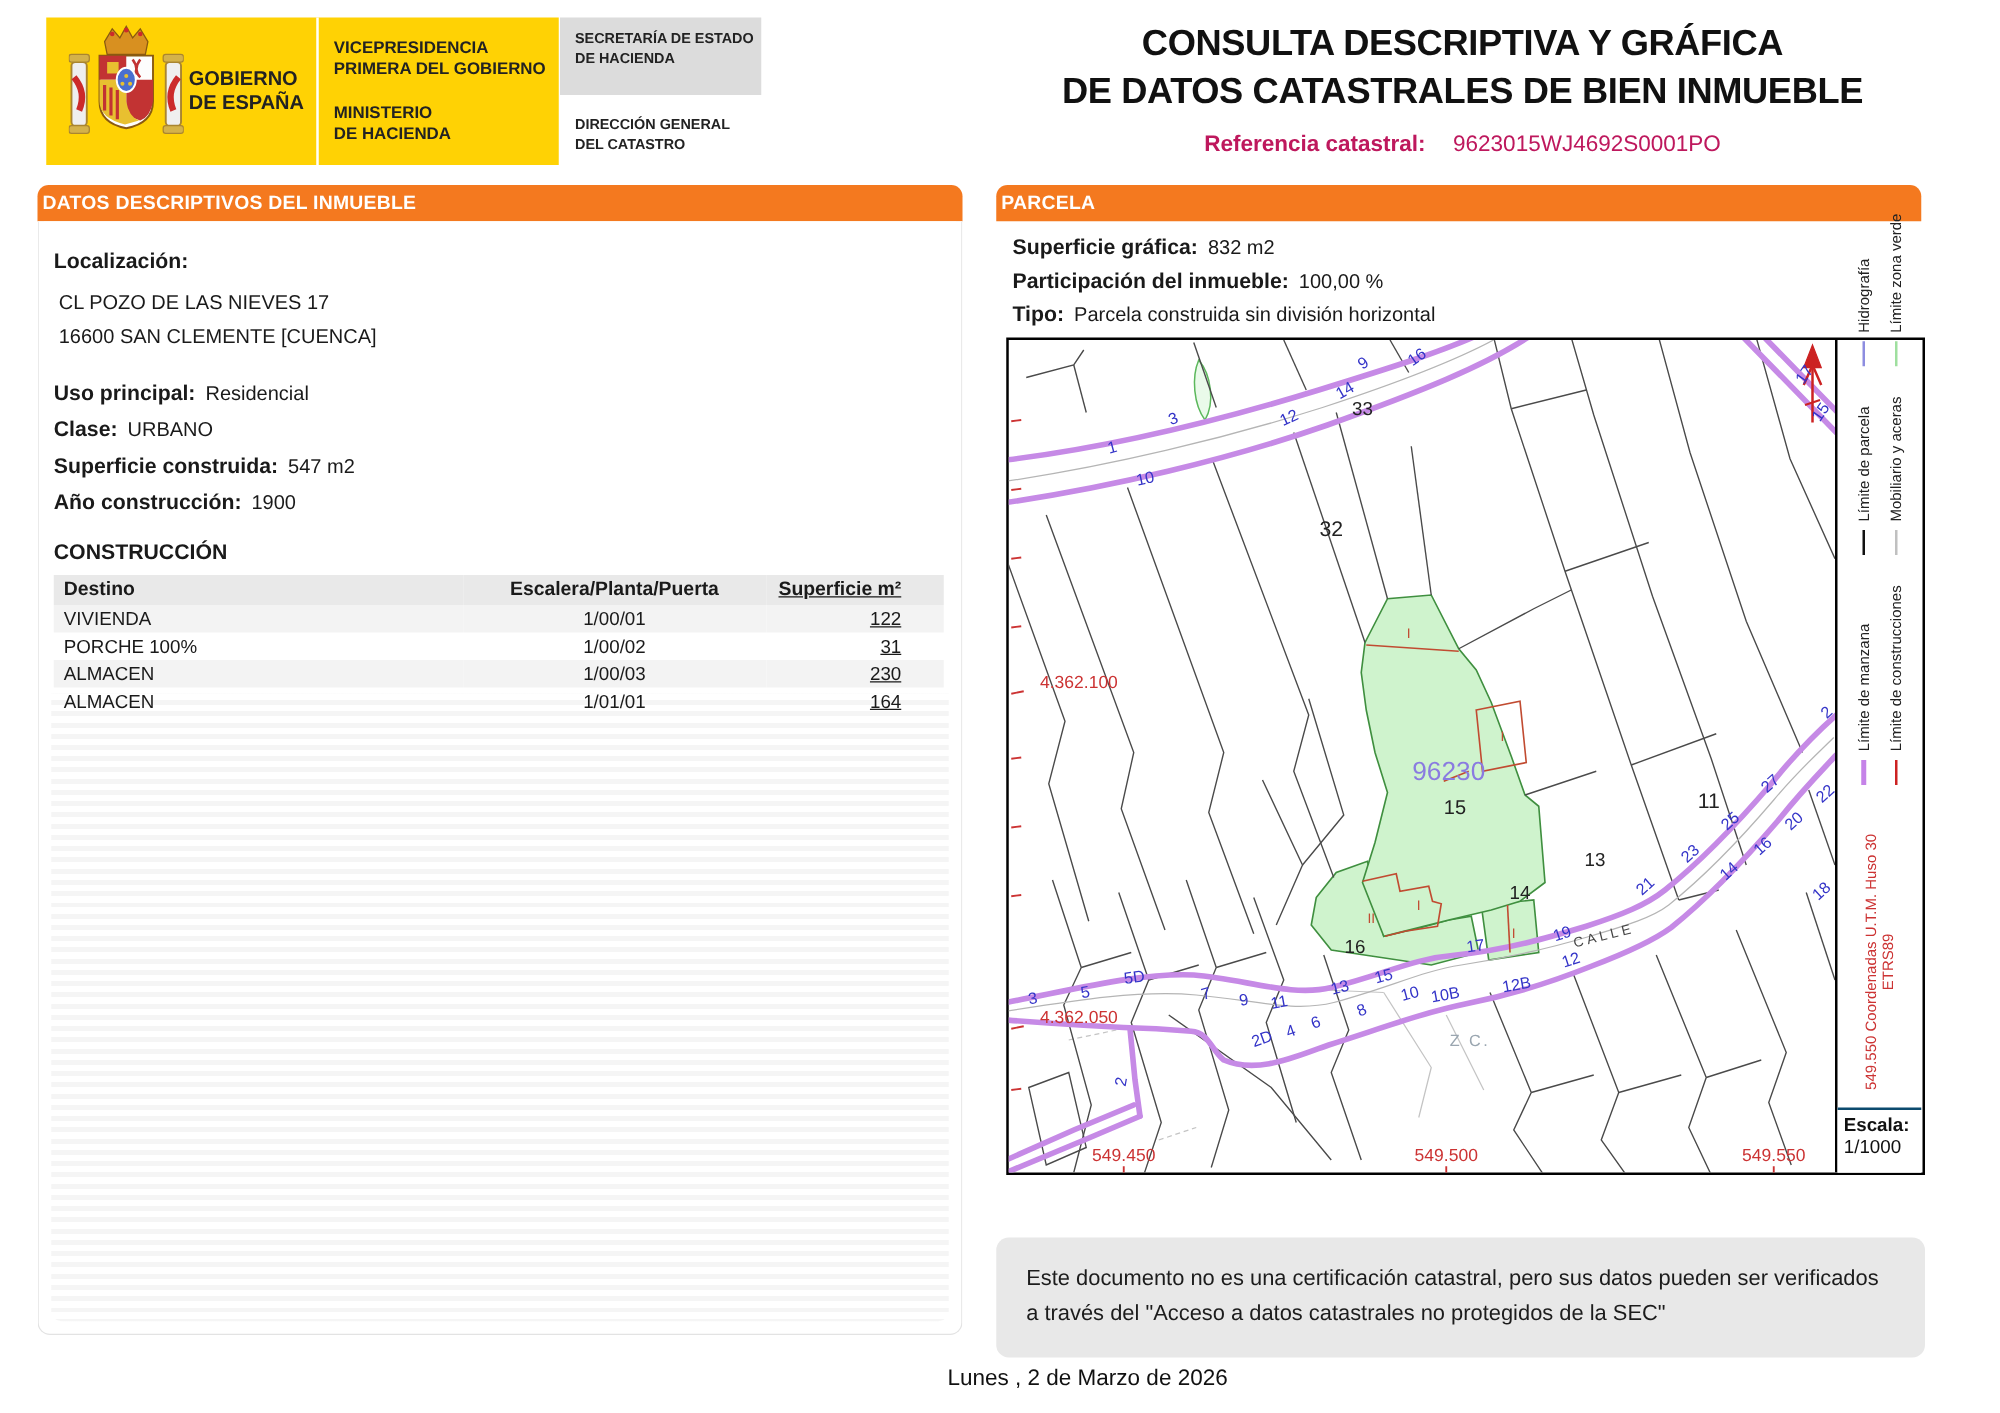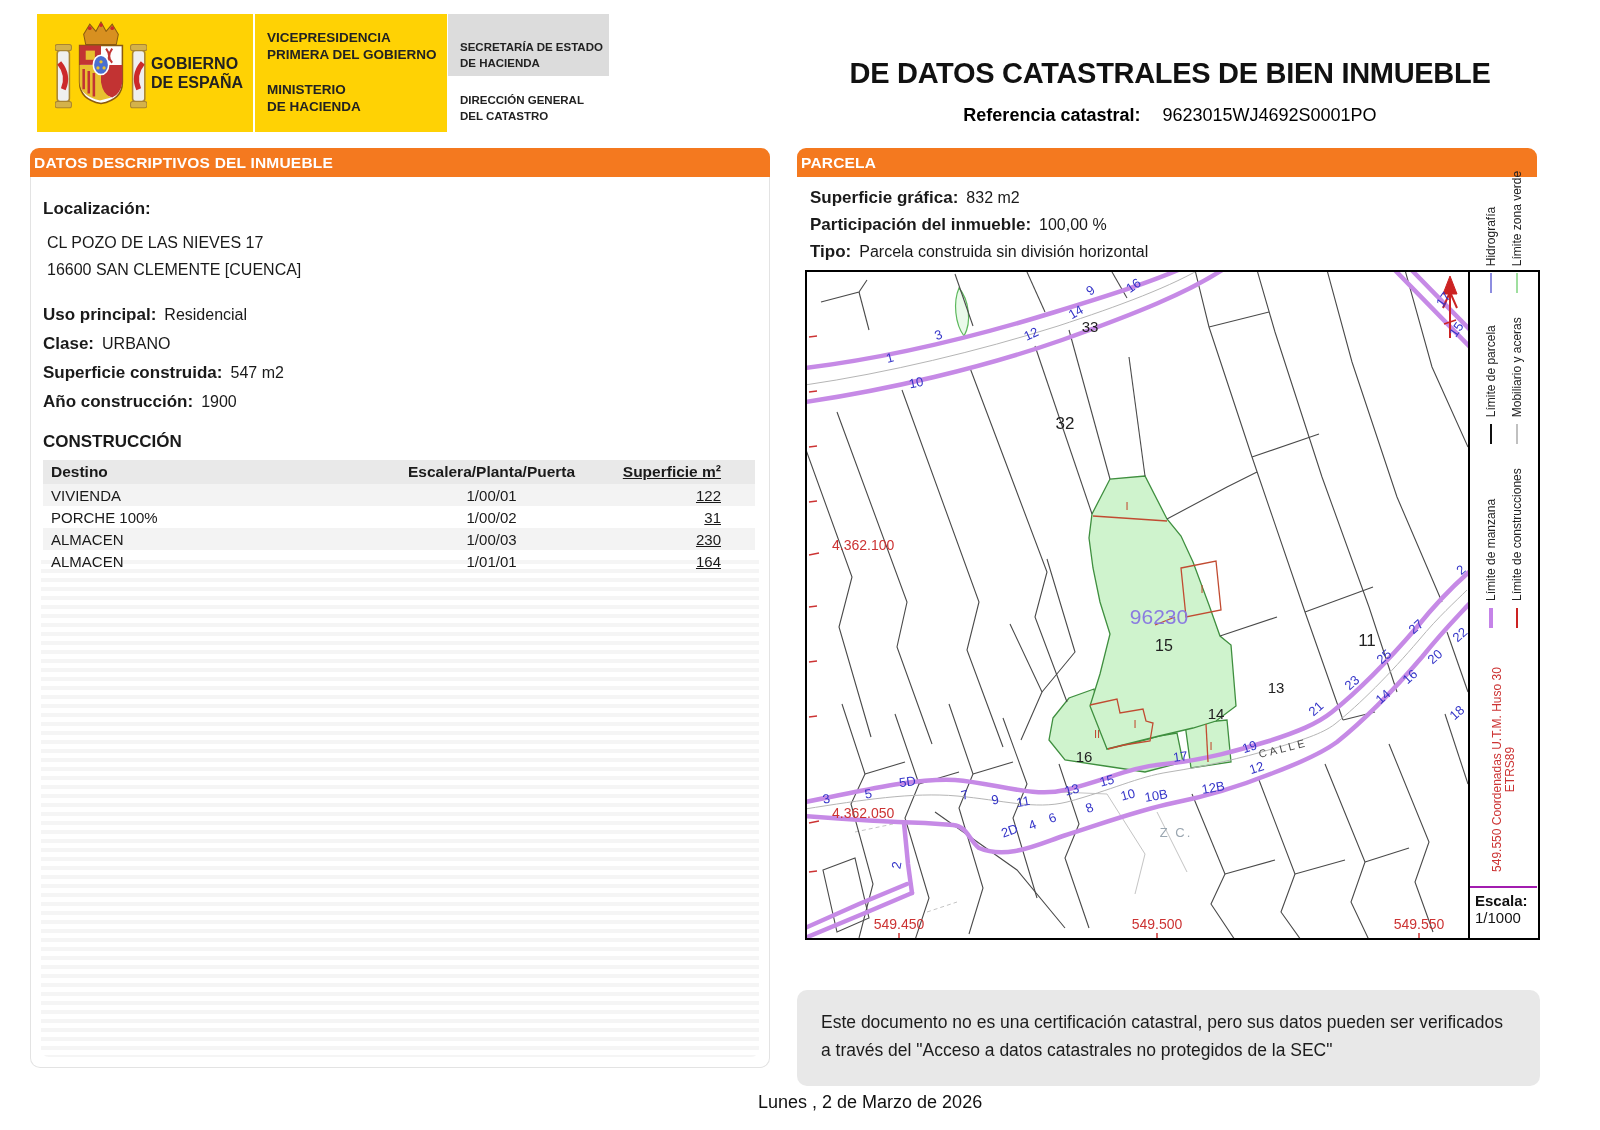--- a/index.html
+++ b/index.html
@@ -8,27 +8,27 @@
 
   
   .brand-yellow { position:absolute; left:37px; top:14px; width:410px; height:118px;
     background:#FFD204; display:flex; align-items:center; }
   .escudo { width:92px; margin-left:18px; flex:0 0 auto; }
   .gob-name { font-weight:bold; font-size:16px; color:#222; line-height:1.2; white-space:pre-line; margin-left:4px; width:96px; }
   .brand-divider { width:2px; height:100%; background:#fff; margin-left:6px; }
   .ministry { margin-left:12px; display:flex; flex-direction:column; justify-content:space-between; height:86px; }
   .ministry div { font-size:13.5px; font-weight:bold; color:#222; line-height:1.25; white-space:pre-line; }
   .brand-gray { position:absolute; left:448px; top:14px; width:161px; height:62px; background:#dcdcdc;
-    padding:26px 0 0 12px; font-size:11.5px; font-weight:bold; color:#222; line-height:1.35; white-space:pre-line; }
+    padding:10px 0 0 12px; font-size:11.5px; font-weight:bold; color:#222; line-height:1.35; white-space:pre-line; }
   .brand-dg { position:absolute; left:460px; top:93px; font-size:11.5px; font-weight:bold; color:#222;
     line-height:1.35; white-space:pre-line; }
 
   .title-block { position:absolute; left:820px; top:16px; width:700px; text-align:center; }
   .title-block h1 { font-size:29px; font-weight:bold; color:#111; line-height:1.32; letter-spacing:-.3px; }
-  .ref-line { margin-top:12px; font-size:18px; color:#000000; }
+  .ref-line { margin-top:12px; font-size:18px; color:#be185d; }
   .ref-line .lbl { font-weight:bold; margin-right:22px; }
 
   
   .bar { position:absolute; height:29px; background:#f4791f; border-radius:9px 9px 0 0;
     color:#fff; font-weight:bold; font-size:15.5px; line-height:29px; padding-left:4px; letter-spacing:.2px; }
   .bar-left { left:30px; top:148px; width:740px; }
   .bar-right { left:797px; top:148px; width:740px; }
 
   
   .panel-left { position:absolute; left:30px; top:177px; width:740px; height:891px;
@@ -58,21 +58,21 @@
   .map svg { display:block; }
   svg text { font-family:"Liberation Sans", sans-serif; }
 
   .legend-strip { position:relative; width:69px; border-left:2px solid #000; background:#fff; flex:0 0 auto; }
   .legend-rot { position:absolute; left:50%; top:47%; width:604px; height:62px;
     transform:translate(-50%,-50%) rotate(-90deg); display:flex; align-items:center; }
   .legend-coords { width:235px; font-size:12px; color:#cc3333; text-align:center; line-height:1.1; flex:0 0 auto; }
   .legend-col { display:flex; flex-direction:column; gap:12px; margin-left:24px; flex:0 0 auto; }
   .legend-entry { display:flex; align-items:center; gap:7px; font-size:12px; color:#222; white-space:nowrap; }
   .legend-swatch { width:20px; flex:0 0 auto; }
-  .escala-box { position:absolute; left:0; right:0; bottom:0; height:52px; border-top:2px solid #a21caf;
+  .escala-box { position:absolute; left:0; right:0; bottom:0; height:52px; border-top:2px solid #0c4a6e;
     background:#fff; padding:4px 17px 0 5px; }
   .escala-box .lbl { font-weight:bold; font-size:15px; color:#111; }
   .escala-box .val { font-size:15px; color:#111; }
 
   .disclaimer { position:absolute; left:797px; top:990px; width:743px; min-height:96px; background:#e8e8e8;
     border-radius:10px; padding:18px 24px; font-size:17.5px; color:#1c1c1c; line-height:1.6; }
   .date-line { position:absolute; left:758px; top:1092px; width:733px; text-align:left; font-size:18px; color:#111; }
 </style>
 </head>
 <body>
@@ -117,21 +117,21 @@
 DE HACIENDA</div>
     </div>
   </div>
   <div class="brand-gray">SECRETARÍA DE ESTADO
 DE HACIENDA</div>
   <div class="brand-dg">DIRECCIÓN GENERAL
 DEL CATASTRO</div>
 
   <div class="title-block">
     <h1>
-      <br>
+      <span>CONSULTA DESCRIPTIVA Y GRÁFICA</span><br>
       <span>DE DATOS CATASTRALES DE BIEN INMUEBLE</span>
     </h1>
     <div class="ref-line">
       <span class="lbl">Referencia catastral:</span><span>9623015WJ4692S0001PO</span>
     </div>
   </div>
 
   <div class="bar bar-left">DATOS DESCRIPTIVOS DEL INMUEBLE</div>
   <div class="bar bar-right">PARCELA</div>
 

